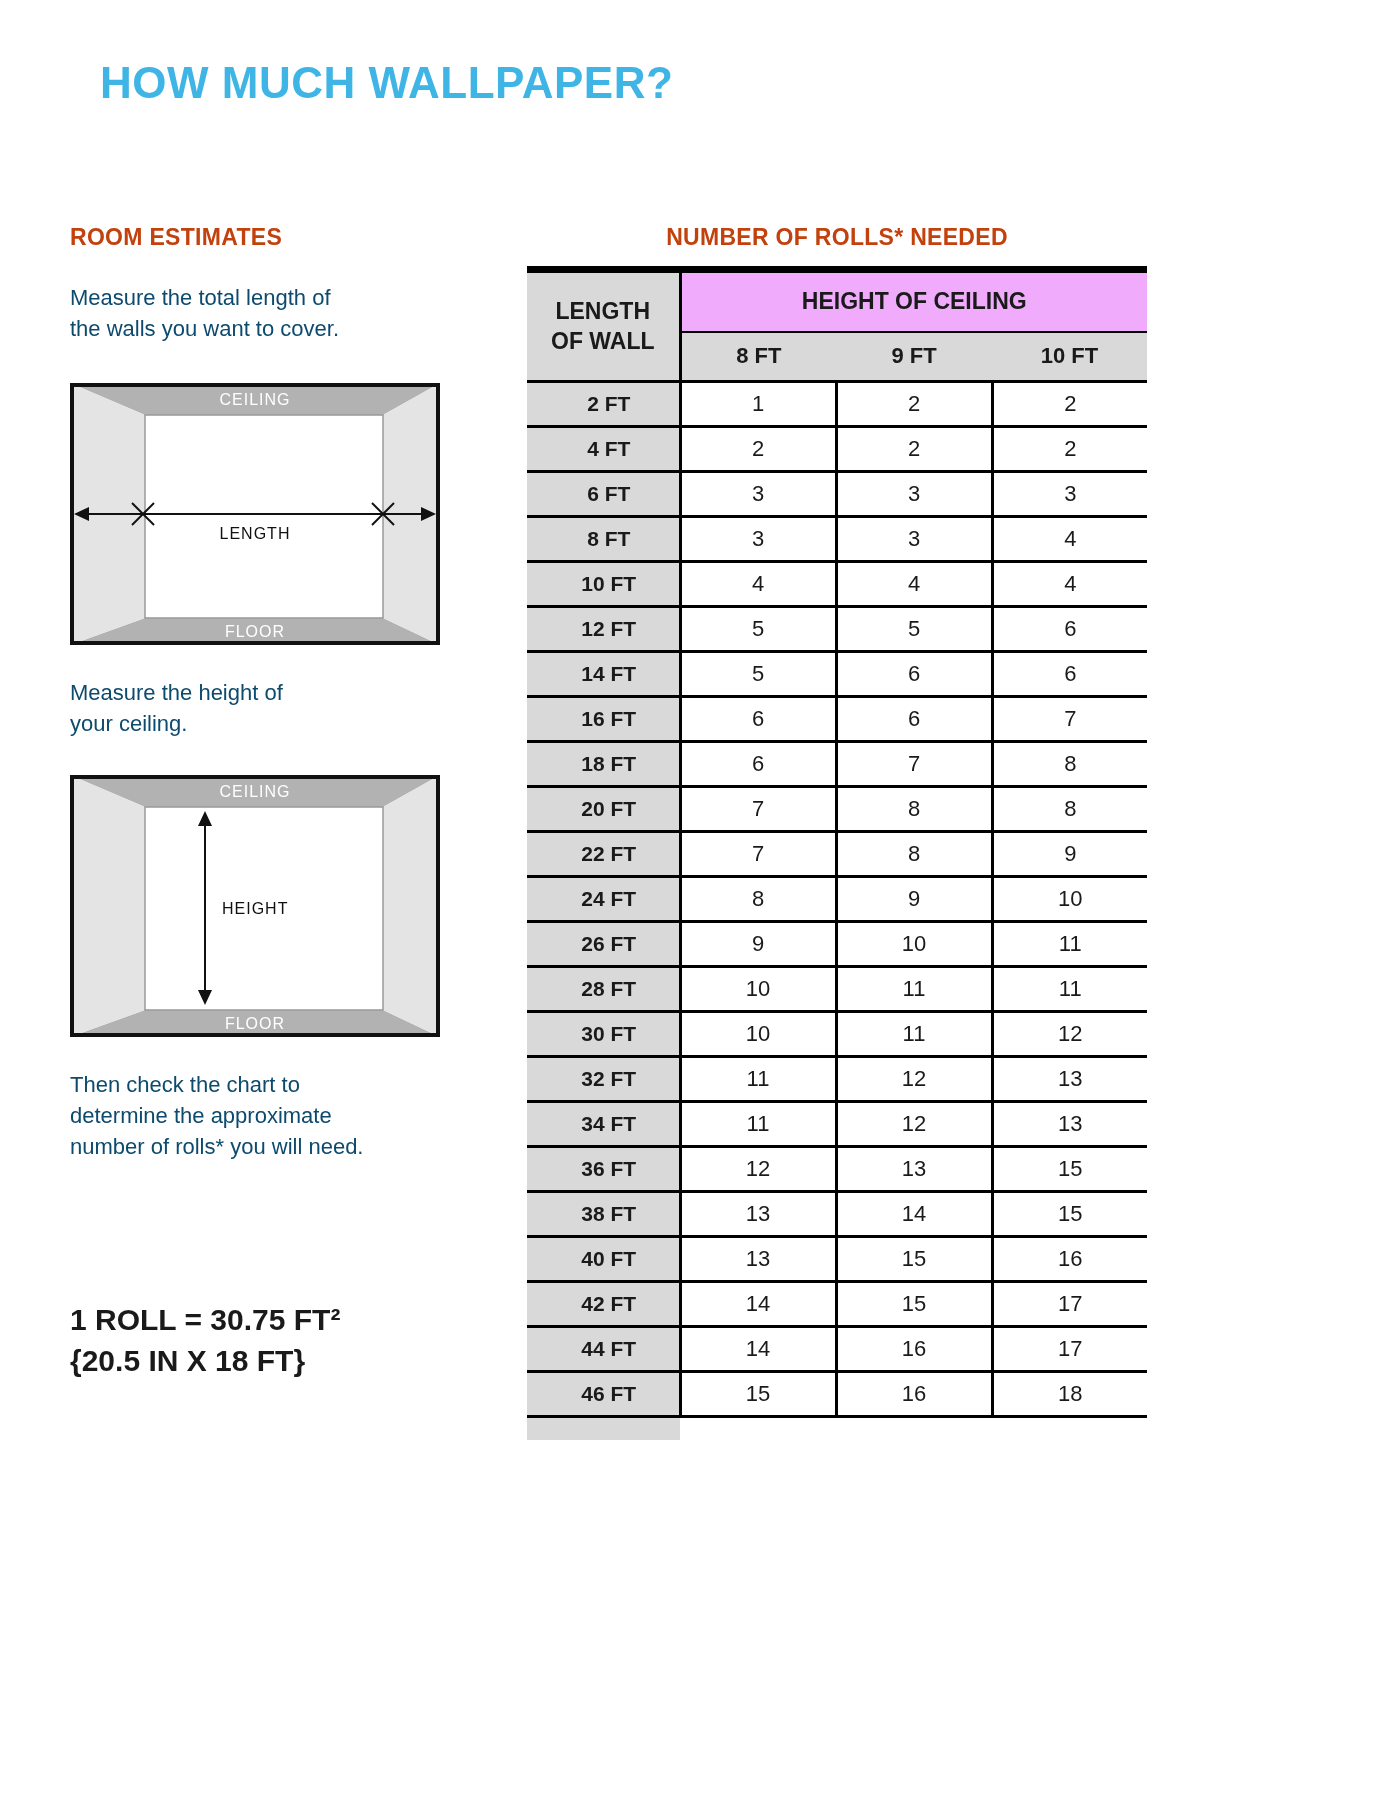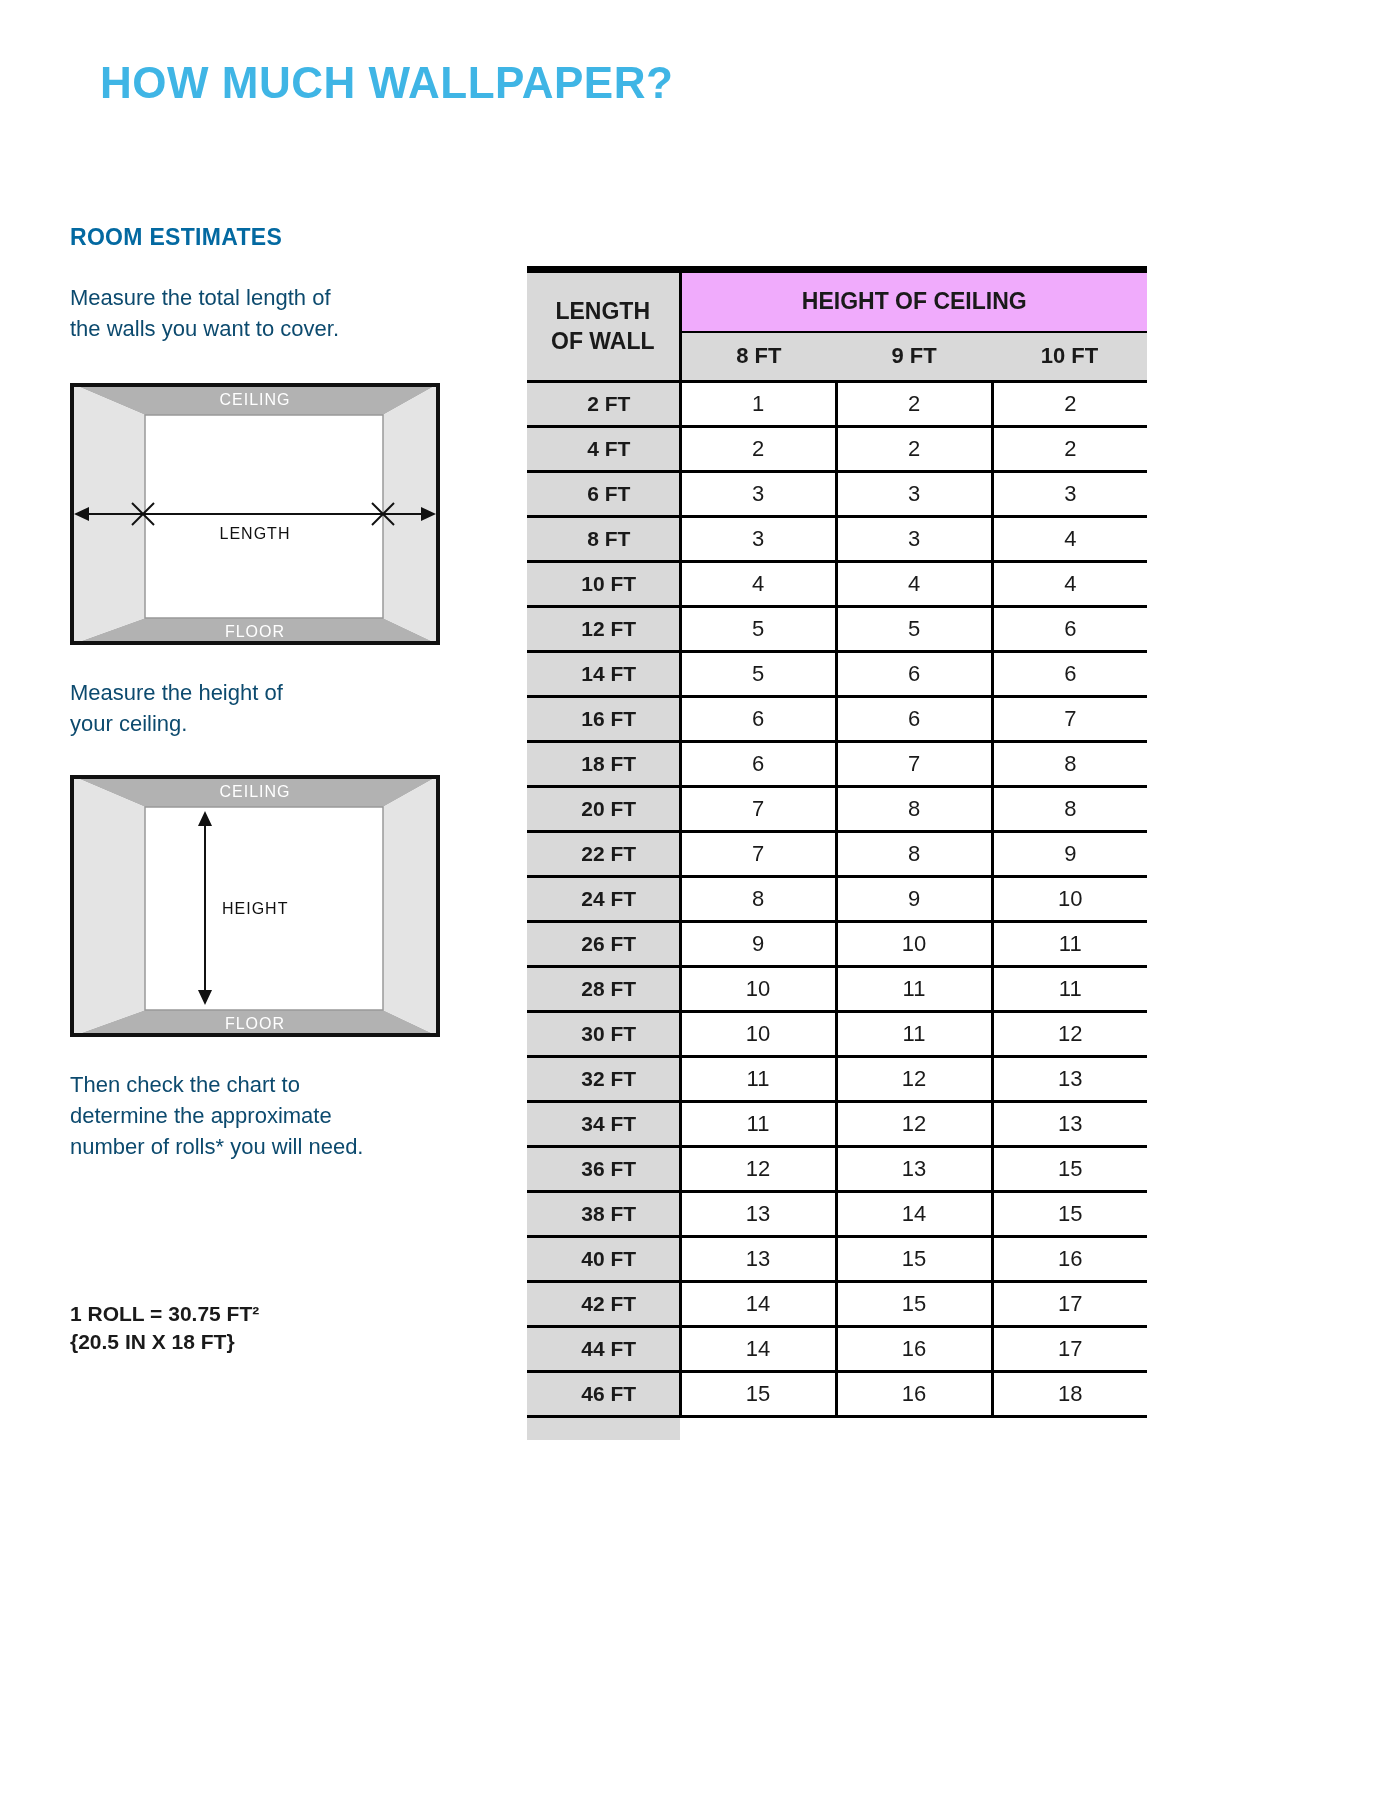--- a/index.html
+++ b/index.html
@@ -20,21 +20,21 @@
     left: 70px; top: 58px;
     font-size: 44px;
     font-weight: bold;
     color: #3fb5e5;
     letter-spacing: 0.5px;
     margin-left: 30px;
   }
   .section-heading {
     font-size: 23px;
     font-weight: bold;
-    color: #0369a1;
+    color: #c2410c;
     letter-spacing: 0.3px;
   }
   .left-heading { position: absolute; left: 70px; top: 224px; }
   .right-heading {
     position: absolute; left: 527px; top: 224px;
     width: 620px; text-align: center;
   }
   .para {
     position: absolute;
     left: 70px;
@@ -59,21 +59,21 @@
     position: absolute;
     left: 70px; top: 1210px;
     font-size: 23px;
     font-weight: bold;
     line-height: 1.35;
   }
   .note-line2 { padding-left: 17px; }
   .roll-block {
     position: absolute;
     left: 70px; top: 1300px;
-    font-size: 21px;
+    font-size: 30px;
     font-weight: bold;
     line-height: 1.35;
   }
   .table-wrap {
     position: absolute;
     left: 527px; top: 266px;
     width: 620px;
   }
   table.rolls-table {
     border-collapse: collapse;
@@ -188,20 +188,21 @@
   <p class="para p3">Then check the chart to
 determine the approximate
 number of rolls* you will need.</p>
 
 
   <div class="roll-block">
     <div>1 ROLL = 30.75 FT²</div>
     <div>{20.5 IN X 18 FT}</div>
   </div>
 
+  <div class="section-heading right-heading">NUMBER OF ROLLS* NEEDED</div>
 
   <div class="table-wrap">
     <table class="rolls-table">
       <colgroup>
         <col style="width:153px">
         <col style="width:156px">
         <col style="width:156px">
         <col style="width:155px">
       </colgroup>
       <thead>

